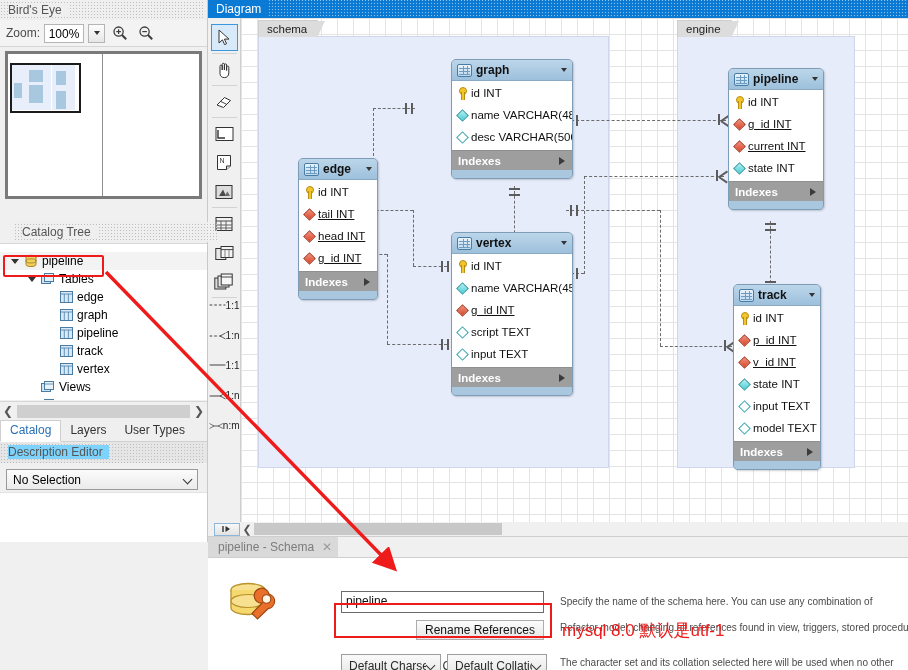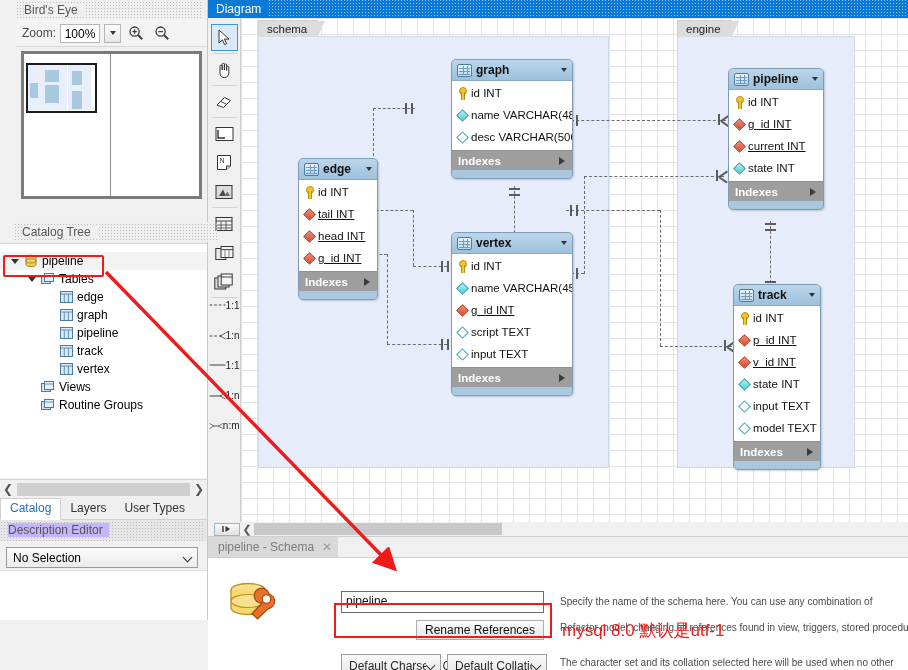--- a/index.html
+++ b/index.html
@@ -10,24 +10,23 @@
     font-family: "Liberation Sans", sans-serif;
     font-size: 12px;
     background: #f0f0f0;
     color: #000;
   }
   #app { position: relative; width: 908px; height: 670px; }
 
   
   #sidebar {
     position: absolute; left: 0; top: 0;
-    width: 208px; height: 620px;
+    width: 208px; height: 542px;
     background: #f0f0f0;
     border-right: 1px solid #c8c8c8;
-    padding-left: 16px;
   }
   .panel-header {
     height: 20px; line-height: 20px;
     padding-left: 8px;
     font-size: 12px; color: #555;
     background: #efefef;
     position: relative;
     overflow: hidden;
     white-space: nowrap;
   }
@@ -598,21 +597,21 @@
     </div>
 
     <div id="left-tabs">
       <div class="ltab active"><span>Catalog</span></div>
       <div class="ltab"><span>Layers</span></div>
       <div class="ltab"><span>User Types</span></div>
     </div>
 
     <div id="desc-header" class="panel-header">
       <span class="dots"></span>
-      <span class="ptitle" style="background:#c4b5fd;">Description Editor</span>
+      <span class="ptitle" style="background:#7dd3fc;">Description Editor</span>
     </div>
 
     <div id="desc-select">
       <span class="dtext">No Selection</span>
       <span class="chev"></span>
     </div>
     <div id="desc-body"></div>
   </div>
 
   <div id="diagram-title">

